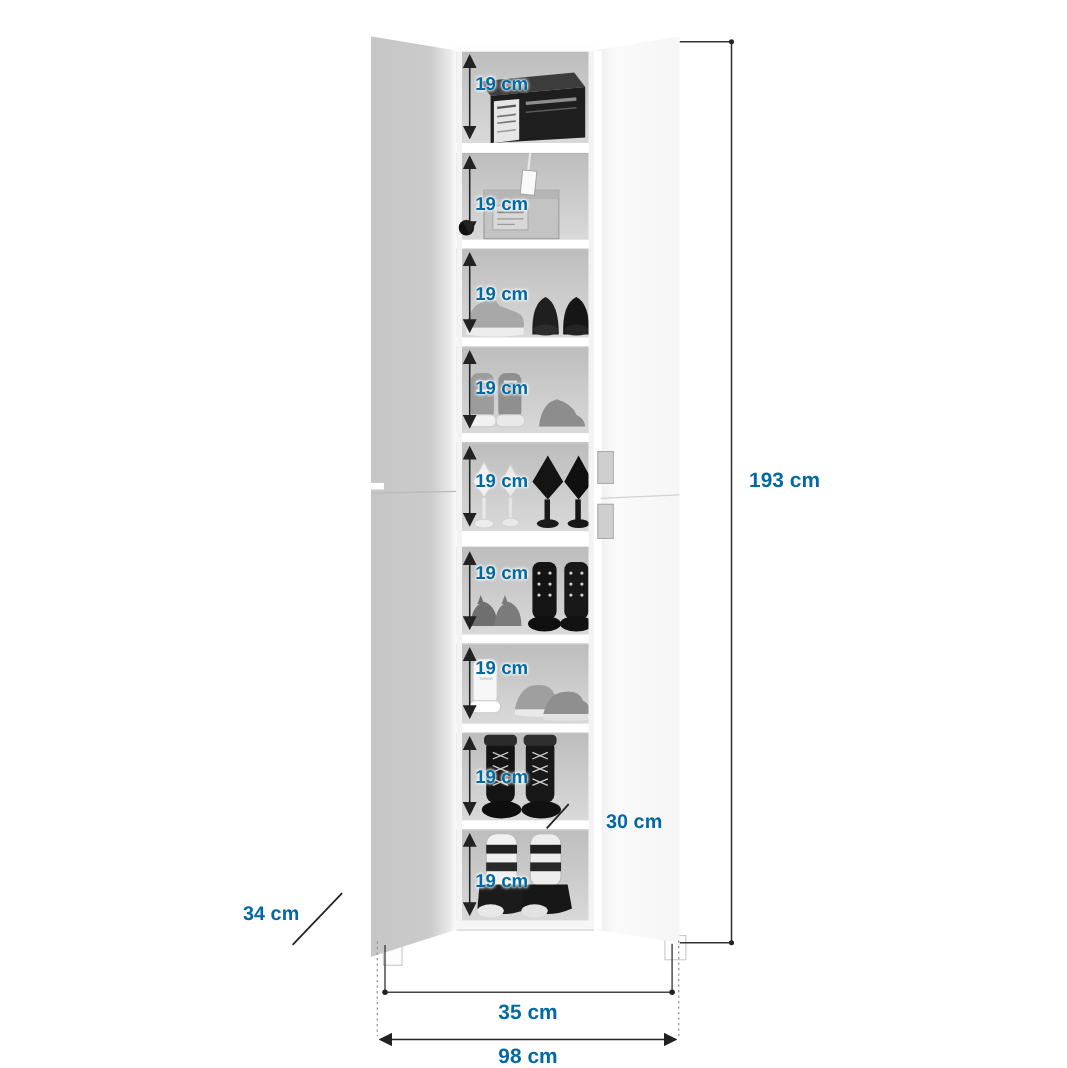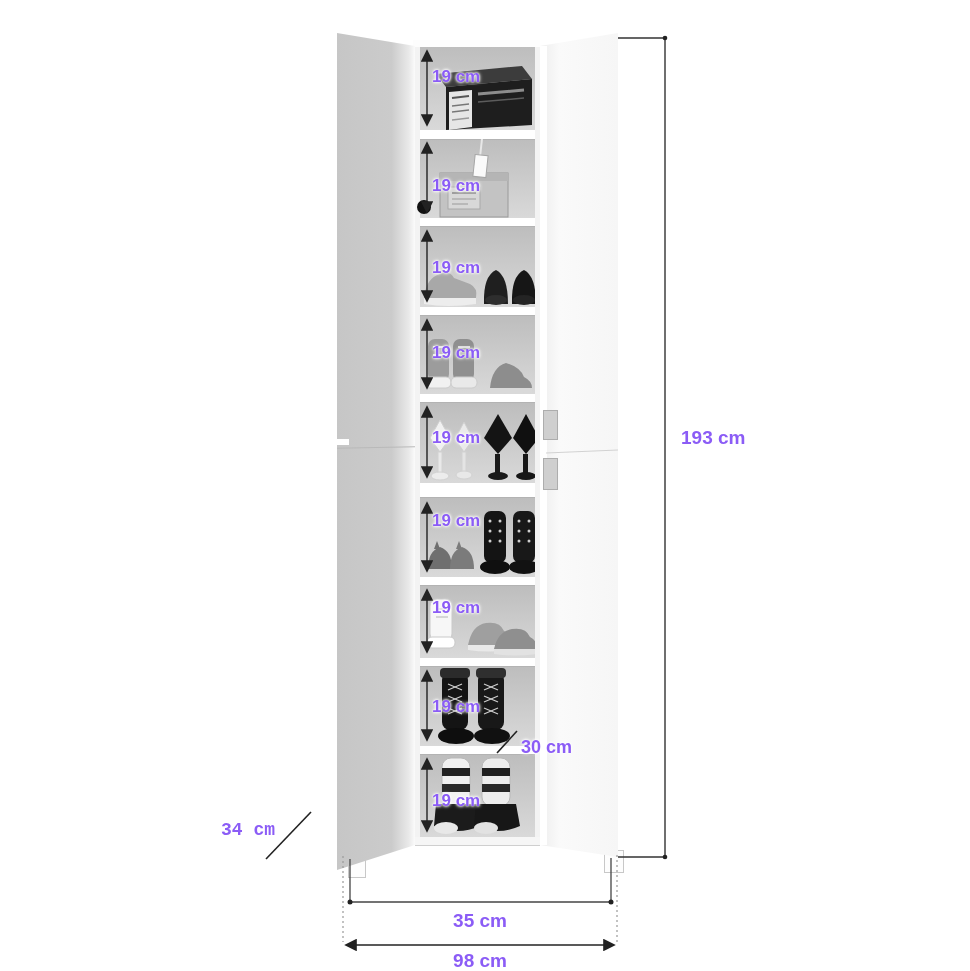--- a/index.html
+++ b/index.html
@@ -29,21 +29,21 @@
   }
   .compartment{left:415px;width:125px;z-index:3;background:linear-gradient(#bdbdbd,#d9d9d9);}
   .shelf{left:415px;width:125px;z-index:4;background:#ffffff;border-bottom:1px solid #b3b3b3;}
   .side-wall{top:40px;width:5px;height:805px;background:#f3f3f3;z-index:5;}
   #interior-top{left:413px;top:40px;width:127px;height:7px;background:#fdfdfd;z-index:5;}
   #base-board{left:415px;top:837px;width:125px;height:8px;background:#f6f6f6;z-index:5;border-bottom:1px solid #cfcfcf;}
   .leg{background:#fdfdfd;border:1px solid #c8c8c8;z-index:1;}
   #door-knob{left:417px;top:200px;width:14px;height:14px;border-radius:50%;background:#111111;z-index:9;}
   
   .dim-label{
-    color:#8b5cf6;font-weight:bold;font-size:18px;line-height:1;z-index:60;white-space:nowrap;
+    color:#0369a1;font-weight:bold;font-size:18px;line-height:1;z-index:60;white-space:nowrap;
     text-shadow:0 0 4px #fff,0 0 3px #fff,0 0 2px #fff;
   }
   .c-label{left:432px;font-size:17px;}
   .center-label{width:120px;text-align:center;font-size:19px;}
   #dim-overlay{left:0;top:0;z-index:50;pointer-events:none;}
   .shoe-art{z-index:4;}
 </style>
 </head>
 <body>
 
@@ -267,14 +267,14 @@
 <div class="abs dim-label c-label" style="top:344px;">19 cm</div>
 <div class="abs dim-label c-label" style="top:429px;">19 cm</div>
 <div class="abs dim-label c-label" style="top:512px;">19 cm</div>
 <div class="abs dim-label c-label" style="top:599px;">19 cm</div>
 <div class="abs dim-label c-label" style="top:698px;">19 cm</div>
 <div class="abs dim-label c-label" style="top:792px;">19 cm</div>
 
 <div class="abs dim-label" style="left:681px;top:428px;font-size:19px;text-align:center;">193 cm</div>
 <div class="abs dim-label center-label" style="left:420px;top:911px;">35 cm</div>
 <div class="abs dim-label center-label" style="left:420px;top:951px;">98 cm</div>
-<div class="abs dim-label" style="left:221px;top:821px;font-family:Liberation Mono, monospace;">34 cm</div>
-<div class="abs dim-label" style="left:521px;top:738px;">30 cm</div>
+<div class="abs dim-label" style="left:221px;top:821px;">34 cm</div>
+<div class="abs dim-label" style="left:551px;top:738px;">30 cm</div>
 
 </body></html>

